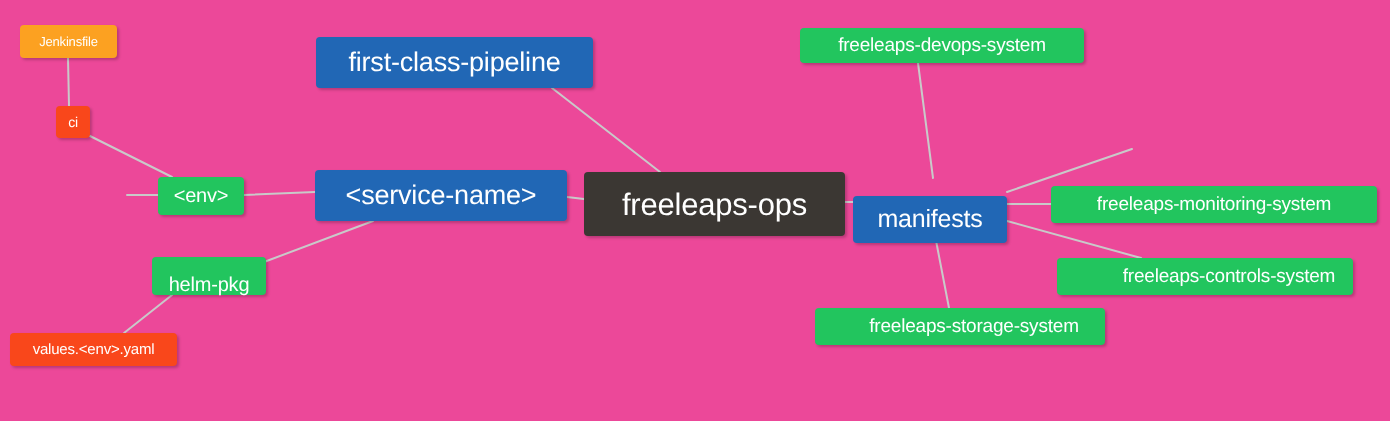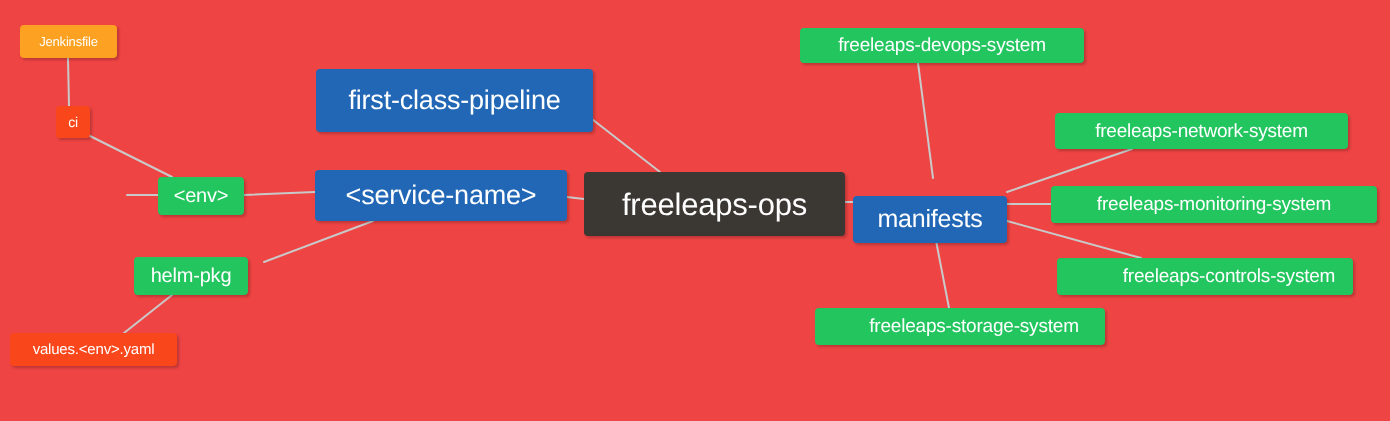--- a/index.html
+++ b/index.html
@@ -37,21 +37,21 @@
     white-space: nowrap;
     line-height: 1;
     letter-spacing: -0.2px;
     box-shadow: 2px 2px 3px rgba(0,0,0,0.22);
     text-rendering: geometricPrecision;
   }
 </style>
 </head>
 <body>
 
-<div id="canvas" style="width: 1390px; height: 421px; background: #ef4444;">
+<div id="canvas" style="width: 1390px; height: 421px; background: #ec4899;">
   <svg id="edges" xmlns="http://www.w3.org/2000/svg" viewBox="0 0 1390 421" width="1390" height="421">
       <line x1="68" y1="58" x2="69" y2="106" stroke="#c9c9c9" stroke-width="2" stroke-linecap="round"></line>
       <line x1="86" y1="134" x2="172" y2="177" stroke="#c9c9c9" stroke-width="2" stroke-linecap="round"></line>
       <line x1="127" y1="195" x2="158" y2="195" stroke="#c9c9c9" stroke-width="2" stroke-linecap="round"></line>
       <line x1="244" y1="195" x2="315" y2="192" stroke="#c9c9c9" stroke-width="2" stroke-linecap="round"></line>
       <line x1="264" y1="262" x2="373" y2="221" stroke="#c9c9c9" stroke-width="2" stroke-linecap="round"></line>
       <line x1="124" y1="333" x2="172" y2="295" stroke="#c9c9c9" stroke-width="2" stroke-linecap="round"></line>
       <line x1="567" y1="197" x2="584" y2="199" stroke="#c9c9c9" stroke-width="2" stroke-linecap="round"></line>
       <line x1="552" y1="88" x2="660" y2="172" stroke="#c9c9c9" stroke-width="2" stroke-linecap="round"></line>
       <line x1="845" y1="202" x2="853" y2="202" stroke="#c9c9c9" stroke-width="2" stroke-linecap="round"></line>
@@ -66,41 +66,38 @@
     </div>
     <div class="node" style="left: 56px; top: 106px; width: 34px; height: 32px; background: rgb(249, 71, 27); font-size: 14px; color: rgb(255, 255, 255);">
       <span>ci</span>
     </div>
     <div class="node" style="left: 158px; top: 177px; width: 86px; height: 38px; background: rgb(34, 197, 94); font-size: 20px; color: rgb(255, 255, 255);">
       <span>&lt;env&gt;</span>
     </div>
     <div class="node" style="left: 315px; top: 170px; width: 252px; height: 51px; background: rgb(33, 103, 181); font-size: 27px; color: rgb(255, 255, 255);">
       <span>&lt;service-name&gt;</span>
     </div>
-    <div class="node" style="left: 316px; top: 37px; width: 277px; height: 63px; background: rgb(33, 103, 181); font-size: 27px; color: rgb(255, 255, 255); margin-top: 32px;">
+    <div class="node" style="left: 316px; top: 37px; width: 277px; height: 51px; background: rgb(33, 103, 181); font-size: 27px; color: rgb(255, 255, 255);">
       <span>first-class-pipeline</span>
     </div>
-    <div class="node" style="left: 134px; top: 257px; width: 114px; height: 38px; background: rgb(34, 197, 94); font-size: 20px; color: rgb(255, 255, 255);">
+    <div class="node" style="left: 152px; top: 257px; width: 114px; height: 38px; background: rgb(34, 197, 94); font-size: 20px; color: rgb(255, 255, 255); align-items: flex-end;">
       <span>helm-pkg</span>
     </div>
     <div class="node" style="left: 10px; top: 333px; width: 167px; height: 33px; background: rgb(249, 71, 27); font-size: 15px; color: rgb(255, 255, 255);">
       <span>values.&lt;env&gt;.yaml</span>
     </div>
     <div class="node" style="left: 584px; top: 172px; width: 261px; height: 64px; background: rgb(59, 55, 51); font-size: 31px; color: rgb(255, 255, 255);">
       <span>freeleaps-ops</span>
     </div>
     <div class="node" style="left: 853px; top: 196px; width: 154px; height: 47px; background: rgb(33, 103, 181); font-size: 25px; color: rgb(255, 255, 255);">
       <span>manifests</span>
     </div>
     <div class="node" style="left: 800px; top: 28px; width: 284px; height: 35px; background: rgb(34, 197, 94); font-size: 19px; color: rgb(255, 255, 255);">
       <span>freeleaps-devops-system</span>
     </div>
-    <div class="node" style="left: 1055px; top: 113px; width: 293px; height: 36px; background: rgb(34, 197, 94); font-size: 19px; color: rgb(255, 255, 255);">
-      <span>freeleaps-network-system</span>
-    </div>
     <div class="node" style="left: 1051px; top: 186px; width: 326px; height: 37px; background: rgb(34, 197, 94); font-size: 19px; color: rgb(255, 255, 255);">
       <span>freeleaps-monitoring-system</span>
     </div>
     <div class="node" style="left: 1057px; top: 258px; width: 296px; height: 37px; background: rgb(34, 197, 94); font-size: 19px; color: rgb(255, 255, 255); padding-left: 48px;">
       <span>freeleaps-controls-system</span>
     </div>
     <div class="node" style="left: 815px; top: 308px; width: 290px; height: 37px; background: rgb(34, 197, 94); font-size: 19px; color: rgb(255, 255, 255); padding-left: 28px;">
       <span>freeleaps-storage-system</span>
     </div>
   </div>

